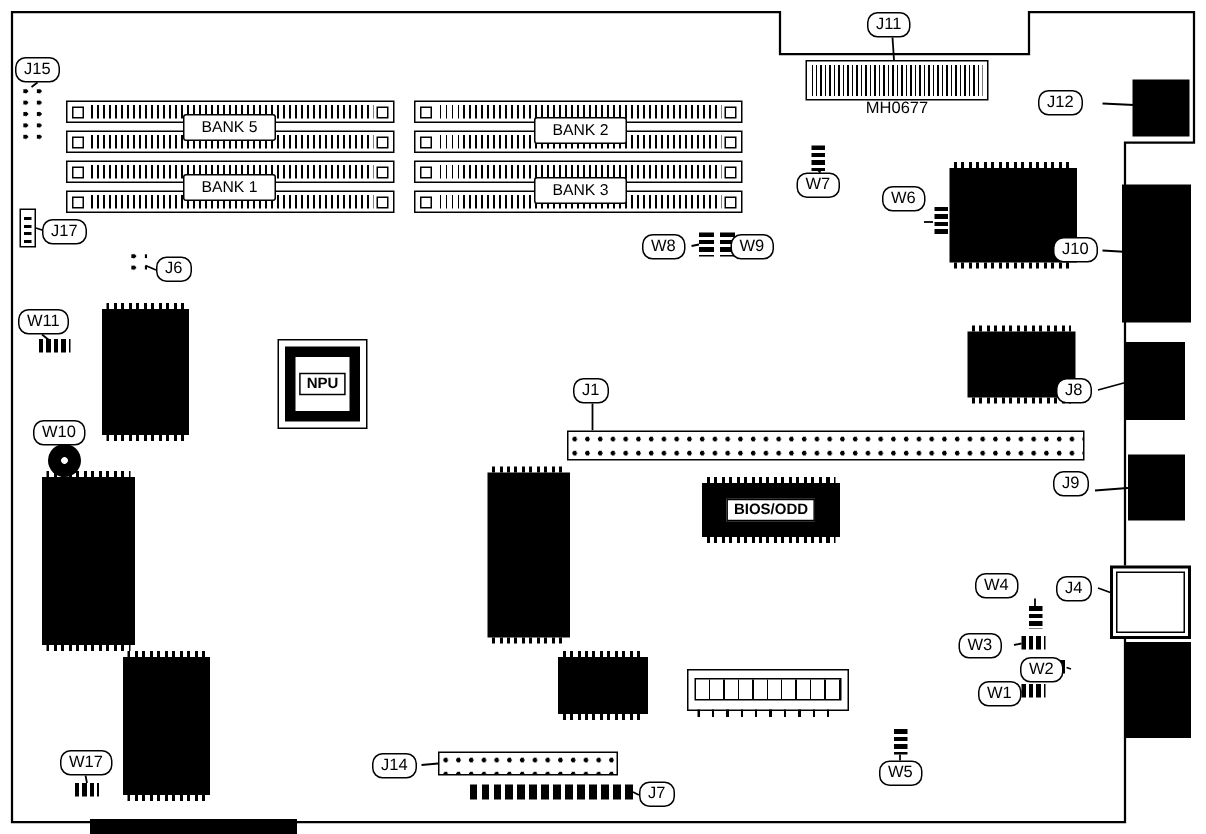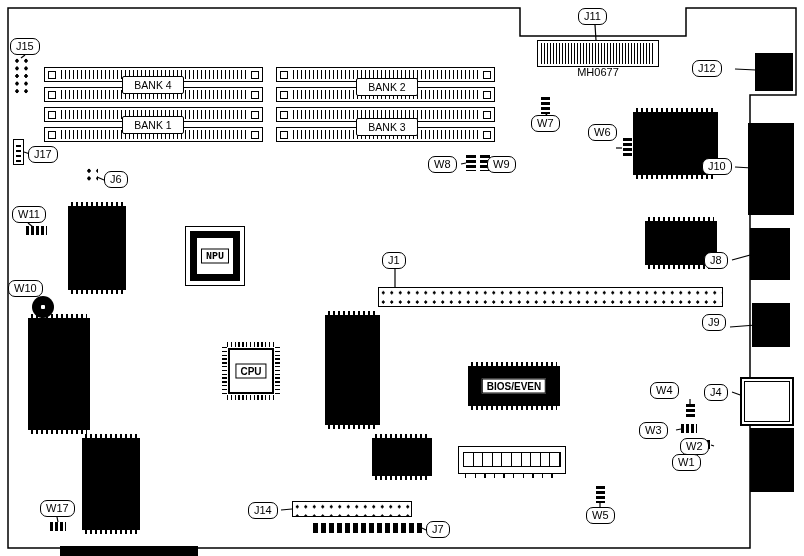--- a/index.html
+++ b/index.html
@@ -50,21 +50,21 @@
   .hstripes { position:absolute; z-index:1; border:1px solid #000; box-sizing:border-box;
           background:repeating-linear-gradient(180deg,#000 0 2px,#fff 2px 5px);
           background-clip:content-box; padding:2px; }
 
   .sqrow { position:absolute; z-index:1;
           background:repeating-linear-gradient(90deg,#000 0 5px,transparent 5px 8px); }
 
   .circle { position:absolute; z-index:1; border-radius:50%;
           background:radial-gradient(circle, #fff 0 2px, #000 2.5px); }
 
-  .npu { position:absolute; z-index:1; border:1px solid #000; background:#fff;font-family:Liberation Mono, monospace; }
+  .npu { position:absolute; z-index:1; border:1px solid #000; background:#fff; }
   .npu .ring { position:absolute; inset:4px; border:7px solid #000; }
 
   .cpu { position:absolute; z-index:1; background:#fff; }
   .cpu .fr-t,.cpu .fr-b { position:absolute; left:5px; right:5px; height:5px;
           background:repeating-linear-gradient(90deg,#000 0 1.5px,transparent 1.5px 3.8px); }
   .cpu .fr-t { top:0; } .cpu .fr-b { bottom:0; }
   .cpu .fr-l,.cpu .fr-r { position:absolute; top:5px; bottom:5px; width:5px;
           background:repeating-linear-gradient(180deg,#000 0 1.5px,transparent 1.5px 3.8px); }
   .cpu .fr-l { left:0; } .cpu .fr-r { right:0; }
   .cpu .core { position:absolute; inset:6px; border:2px solid #000; }
@@ -119,21 +119,21 @@
 
   <div class="simm" style="left:44px;top:67px"></div>
   <div class="simm" style="left:44px;top:87px"></div>
   <div class="simm" style="left:44px;top:107px"></div>
   <div class="simm" style="left:44px;top:127px"></div>
   <div class="simm" style="left:276px;top:67px"></div>
   <div class="simm" style="left:276px;top:87px"></div>
   <div class="simm" style="left:276px;top:107px"></div>
   <div class="simm" style="left:276px;top:127px"></div>
 
-  <div class="box-label" style="left:122px;top:76px;width:60px;height:16px">BANK 4</div>
+  <div class="box-label" style="left:122px;top:76px;width:60px;height:16px">BANK 5</div>
   <div class="box-label" style="left:122px;top:116px;width:60px;height:16px">BANK 1</div>
   <div class="box-label" style="left:356px;top:78px;width:60px;height:16px">BANK 2</div>
   <div class="box-label" style="left:356px;top:118px;width:60px;height:16px">BANK 3</div>
 
   <div class="pads" style="left:13px;top:57px;width:19px;height:38px"></div>
   <div class="hstripes" style="left:13px;top:139px;width:11px;height:26px"></div>
   <div class="pads" style="left:85px;top:167px;width:13px;height:17px"></div>
   <div class="vstripes" style="left:537px;top:40px;width:122px;height:27px"></div>
   <div class="plain-text" style="left:558px;top:66px;width:80px">MH0677</div>
 
@@ -150,36 +150,28 @@
   <div class="jmp-h" style="left:50px;top:522px;width:16px;height:9px"></div>
 
   <div class="chip" style="left:68px;top:206px;width:58px;height:84px"></div>
   <div class="chip" style="left:28px;top:318px;width:62px;height:112px"></div>
   <div class="chip" style="left:325px;top:315px;width:55px;height:110px"></div>
   <div class="chip" style="left:633px;top:112px;width:85px;height:63px"></div>
   <div class="chip" style="left:645px;top:221px;width:72px;height:44px"></div>
   <div class="chip" style="left:372px;top:438px;width:60px;height:38px"></div>
   <div class="chip" style="left:82px;top:438px;width:58px;height:92px"></div>
 
-  <div class="chip" style="left:468px;top:366px;width:92px;height:40px">
-    <span class="chip-label">BIOS/EVEN</span>
+  <div class="chip" style="left:468px;top:322px;width:92px;height:36px">
+    <span class="chip-label">BIOS/ODD</span>
   </div>
 
 
   <div class="npu" style="left:185px;top:226px;width:58px;height:58px">
     <div class="ring"></div>
     <span class="chip-label">NPU</span>
-  </div>
-  <div class="cpu" style="left:222px;top:342px;width:58px;height:58px">
-    <div class="fr-t"></div>
-    <div class="fr-b"></div>
-    <div class="fr-l"></div>
-    <div class="fr-r"></div>
-    <div class="core"></div>
-    <span class="chip-label">CPU</span>
   </div>
 
   <div class="dots" style="left:378px;top:287px;width:345px;height:20px"></div>
   <div class="dots" style="left:292px;top:501px;width:120px;height:16px"></div>
   <div class="sqrow" style="left:313px;top:523px;width:110px;height:10px"></div>
   <div class="dip" style="left:458px;top:446px;width:106px;height:26px"></div>
   <div class="circle" style="left:32px;top:296px;width:22px;height:22px"></div>
   <div class="bar" style="left:60px;top:546px;width:138px;height:10px"></div>
 
   <div class="port" style="left:755px;top:53px;width:38px;height:38px"></div>
@@ -193,27 +185,27 @@
   <div class="callout" style="left:28px;top:146px">J17</div>
   <div class="callout" style="left:104px;top:171px">J6</div>
   <div class="callout" style="left:578px;top:8px">J11</div>
   <div class="callout" style="left:692px;top:60px">J12</div>
   <div class="callout" style="left:531px;top:115px">W7</div>
   <div class="callout" style="left:588px;top:124px">W6</div>
   <div class="callout" style="left:702px;top:158px">J10</div>
   <div class="callout" style="left:428px;top:156px">W8</div>
   <div class="callout" style="left:487px;top:156px">W9</div>
   <div class="callout" style="left:12px;top:206px">W11</div>
-  <div class="callout" style="left:8px;top:280px">W10</div>
+  <div class="callout" style="left:22px;top:280px">W10</div>
   <div class="callout" style="left:382px;top:252px">J1</div>
   <div class="callout" style="left:704px;top:252px">J8</div>
   <div class="callout" style="left:702px;top:314px">J9</div>
   <div class="callout" style="left:704px;top:384px">J4</div>
   <div class="callout" style="left:650px;top:382px">W4</div>
   <div class="callout" style="left:639px;top:422px">W3</div>
   <div class="callout" style="left:680px;top:438px">W2</div>
-  <div class="callout" style="left:672px;top:454px">W1</div>
+  <div class="callout" style="left:652px;top:454px">W1</div>
   <div class="callout" style="left:586px;top:507px">W5</div>
   <div class="callout" style="left:248px;top:502px">J14</div>
   <div class="callout" style="left:426px;top:521px">J7</div>
   <div class="callout" style="left:40px;top:500px">W17</div>
 
 </div>
 
 </body></html>

